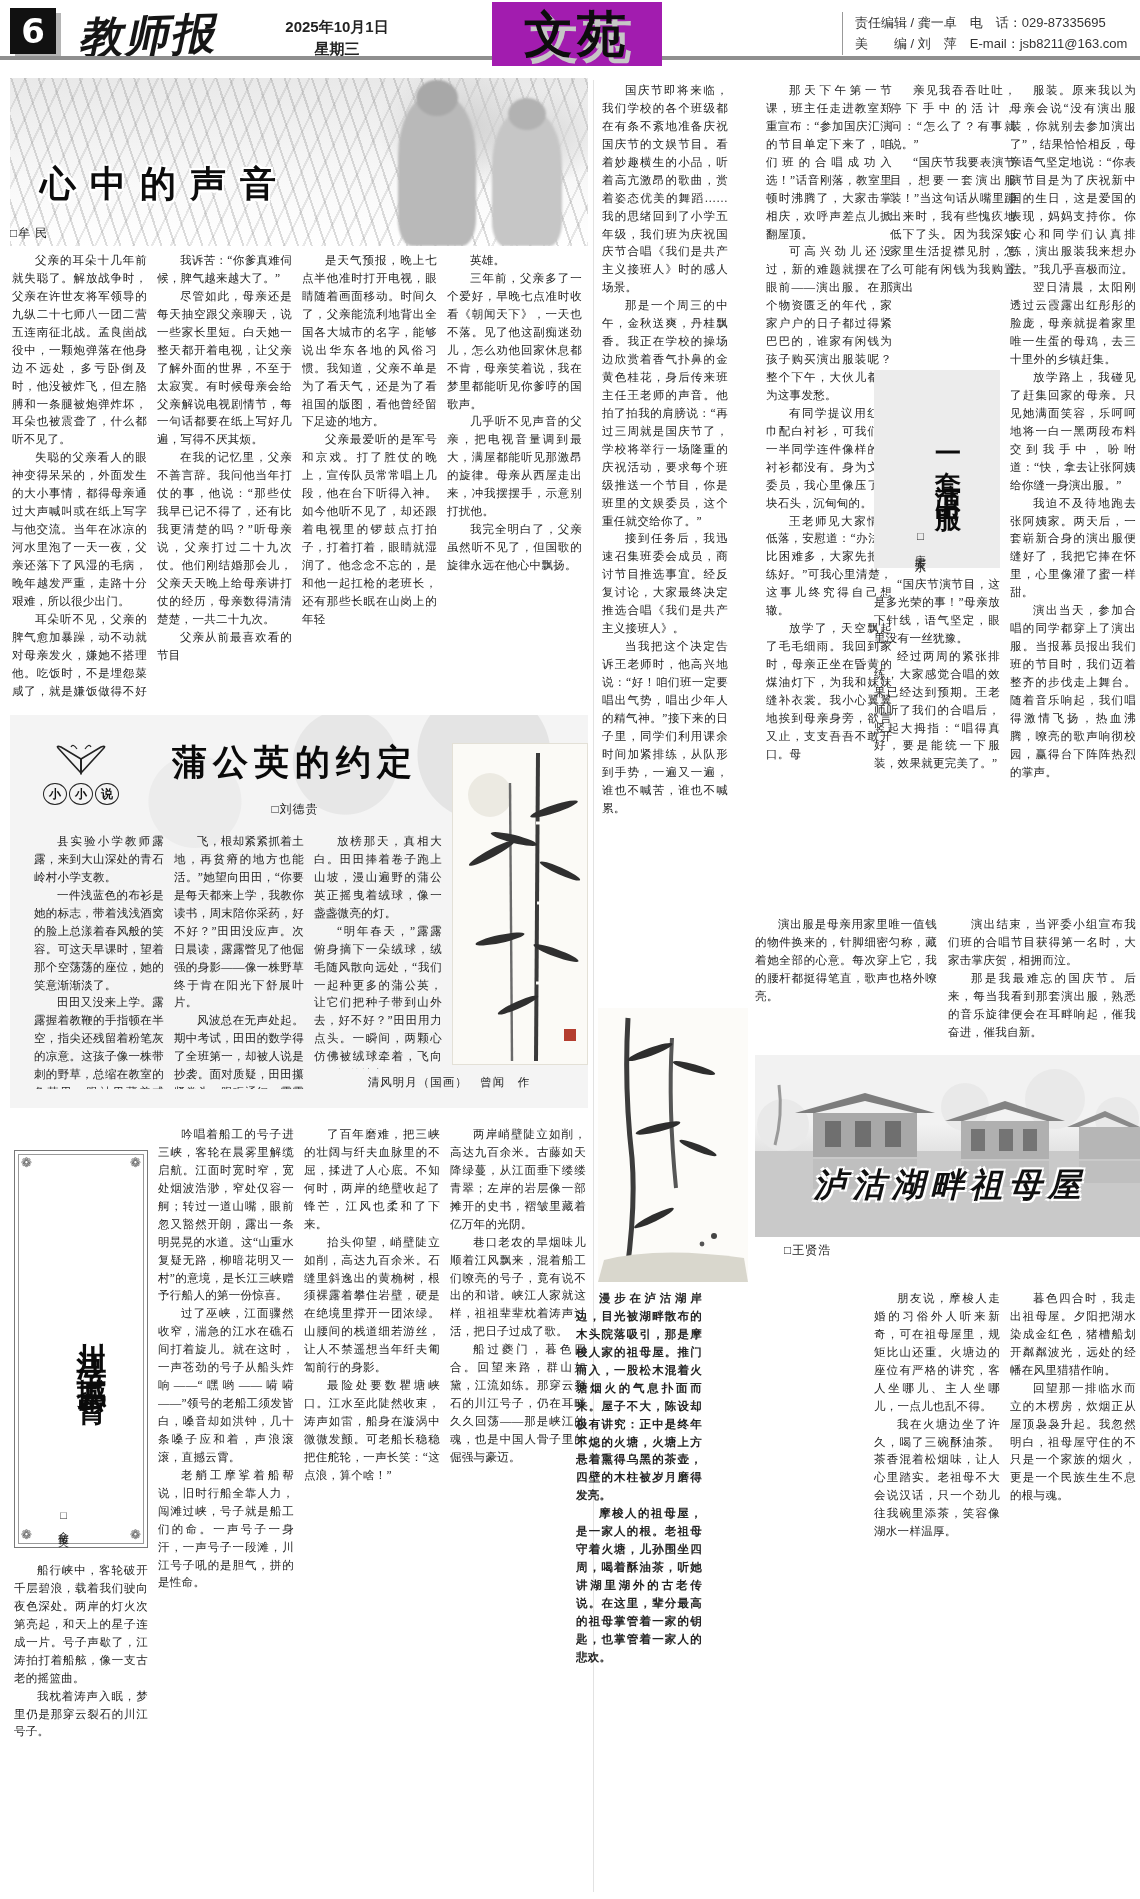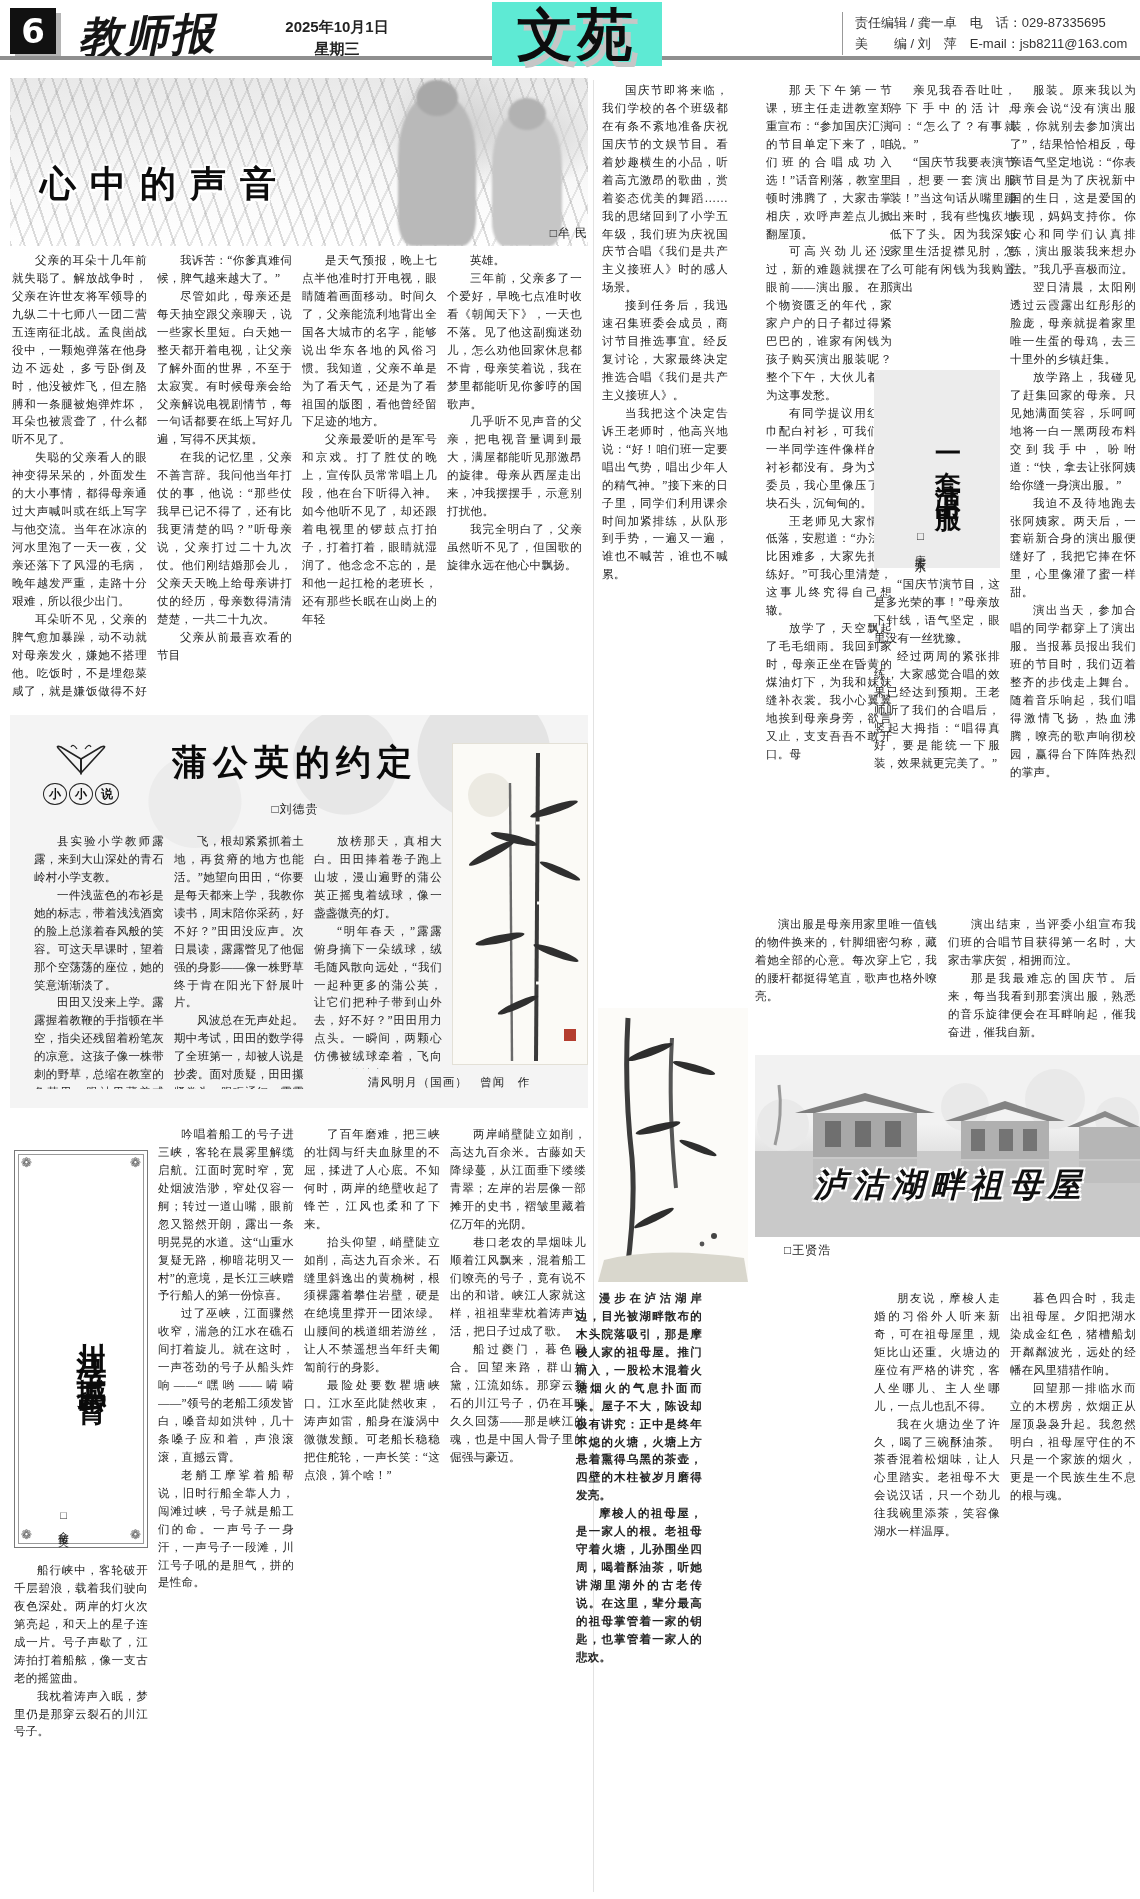--- a/index.html
+++ b/index.html
@@ -10,23 +10,23 @@
 
   
   .pageno { position:absolute; left:10px; top:8px; width:46px; height:46px; background:#111;
             color:#fff; font:bold 34px/46px "DejaVu Sans",sans-serif; text-align:center;
             box-shadow:5px 5px 0 #b5b5b5; }
   .masthead { position:absolute; left:78px; top:6px; width:170px; font-family:"DejaVu Serif",serif;
               font-style:italic; font-weight:bold; font-size:44px; letter-spacing:2px; color:#161616;
               transform:rotate(-2deg); }
   .dateblock { position:absolute; left:252px; top:16px; width:170px; text-align:center;
                font:bold 15px/1.45 "Liberation Sans",sans-serif; color:#222; }
-  .section-title { position:absolute; left:492px; top:2px; width:170px; height:64px; background:#5eead4;
+  .section-title { position:absolute; left:492px; top:2px; width:170px; height:64px; background:#a21caf;
                    text-align:center; z-index:5; font-family:"DejaVu Serif",serif; font-weight:bold;
-                   font-size:56px; line-height:64px; letter-spacing:4px; color:#0d0d0d;
+                   font-size:49px; line-height:64px; letter-spacing:4px; color:#0d0d0d;
                    text-shadow:6px 6px 0 #c6c6c6; }
   .hdr-info { position:absolute; left:842px; top:12px; width:292px; border-left:1px solid #999;
               padding-left:12px; font:13px/1.65 "Liberation Sans",sans-serif; color:#333; }
   .hdr-rule { position:absolute; left:0; top:56px; width:1140px; height:4px; background:#8f8f8f; }
   .v-divider { position:absolute; left:593px; top:80px; width:1px; height:1812px; background:#e2e2e2; }
 
   
   .col { position:absolute; overflow:hidden; font-size:11.5px; line-height:1.56;
          text-align:justify; letter-spacing:.3px; color:#242424; }
   .col p { text-indent:2em; margin:0; }
@@ -43,21 +43,21 @@
   .person { position:absolute; border-radius:40% 40% 18% 18%; filter:blur(1px); }
   .p1 { left:388px; top:18px; width:78px; height:150px; background:#b9b9b9; }
   .p1:before { content:""; position:absolute; left:18px; top:-16px; width:42px; height:36px;
                border-radius:50%; background:#a8a8a8; }
   .p2 { left:482px; top:34px; width:70px; height:134px; background:#c6c6c6; }
   .p2:before { content:""; position:absolute; left:16px; top:-14px; width:38px; height:32px;
                border-radius:50%; background:#b2b2b2; }
   .a-title { position:absolute; left:30px; top:88px; font:bold 36px/1 "DejaVu Sans",sans-serif;
              letter-spacing:14px; color:#0c0c0c;
              text-shadow:-2px -2px 0 #fff,2px -2px 0 #fff,-2px 2px 0 #fff,2px 2px 0 #fff,0 3px 0 #fff; }
-  .a-byline { position:absolute; left:0; bottom:4px; width:100%; text-align:right; }
+  .a-byline { position:absolute; left:0; bottom:4px; width:100%; text-align:left; }
 
   
   .c-panel { position:absolute; left:10px; top:715px; width:578px; height:393px; background:
              radial-gradient(52px 52px at 58% 12%, #e7e7e7 0 52px, rgba(0,0,0,0) 53px),
              radial-gradient(66px 66px at 82% 10%, #e4e4e4 0 66px, rgba(0,0,0,0) 67px),
              radial-gradient(40px 40px at 93% 52%, #e9e9e9 0 40px, rgba(0,0,0,0) 41px),
              radial-gradient(46px 46px at 32% 22%, #ececec 0 46px, rgba(0,0,0,0) 47px),
              #f4f4f4; }
   .c-badge { position:absolute; left:28px; top:28px; width:86px; text-align:center; }
   .c-badge .rings { display:flex; justify-content:center; gap:2px; margin-top:2px; }
@@ -140,20 +140,21 @@
     </div>
   <div class="col" style="left:447px; top:252px; width:135px; height:448px;">
       <p>英雄。</p>
       <p>三年前，父亲多了一个爱好，早晚七点准时收看《朝闻天下》，一天也不落。见了他这副痴迷劲儿，怎么劝他回家休息都不肯，母亲笑着说，我在梦里都能听见你爹哼的国歌声。</p>
       <p>几乎听不见声音的父亲，把电视音量调到最大，满屋都能听见那激昂的旋律。母亲从西屋走出来，冲我摆摆手，示意别打扰他。</p>
       <p>我完全明白了，父亲虽然听不见了，但国歌的旋律永远在他心中飘扬。</p>
     </div>
 
   <div class="col" style="left:602px; top:82px; width:126px; height:828px;">
       <p>国庆节即将来临，我们学校的各个班级都在有条不紊地准备庆祝国庆节的文娱节目。看着妙趣横生的小品，听着高亢激昂的歌曲，赏着姿态优美的舞蹈……我的思绪回到了小学五年级，我们班为庆祝国庆节合唱《我们是共产主义接班人》时的感人场景。</p>
+      <p>那是一个周三的中午，金秋送爽，丹桂飘香。我正在学校的操场边欣赏着香气扑鼻的金黄色桂花，身后传来班主任王老师的声音。他拍了拍我的肩膀说：“再过三周就是国庆节了，学校将举行一场隆重的庆祝活动，要求每个班级推送一个节目，你是班里的文娱委员，这个重任就交给你了。”</p>
       <p>接到任务后，我迅速召集班委会成员，商讨节目推选事宜。经反复讨论，大家最终决定推选合唱《我们是共产主义接班人》。</p>
       <p>当我把这个决定告诉王老师时，他高兴地说：“好！咱们班一定要唱出气势，唱出少年人的精气神。”接下来的日子里，同学们利用课余时间加紧排练，从队形到手势，一遍又一遍，谁也不喊苦，谁也不喊累。</p>
     </div>
   <div class="col" style="left:766px; top:82px; width:126px; height:828px;">
       <p>那天下午第一节课，班主任走进教室郑重宣布：“参加国庆汇演的节目单定下来了，咱们班的合唱成功入选！”话音刚落，教室里顿时沸腾了，大家击掌相庆，欢呼声差点儿掀翻屋顶。</p>
       <p>可高兴劲儿还没过，新的难题就摆在了眼前——演出服。在那个物资匮乏的年代，家家户户的日子都过得紧巴巴的，谁家有闲钱为孩子购买演出服装呢？整个下午，大伙儿都在为这事发愁。</p>
       <p>有同学提议用红领巾配白衬衫，可我们班一半同学连件像样的白衬衫都没有。身为文娱委员，我心里像压了一块石头，沉甸甸的。</p>
       <p>王老师见大家情绪低落，安慰道：“办法总比困难多，大家先把歌练好。”可我心里清楚，这事儿终究得自己想辙。</p>
       <p>放学了，天空飘起了毛毛细雨。我回到家时，母亲正坐在昏黄的煤油灯下，为我和妹妹缝补衣裳。我小心翼翼地挨到母亲身旁，欲言又止，支支吾吾不敢开口。母</p>
     </div>

